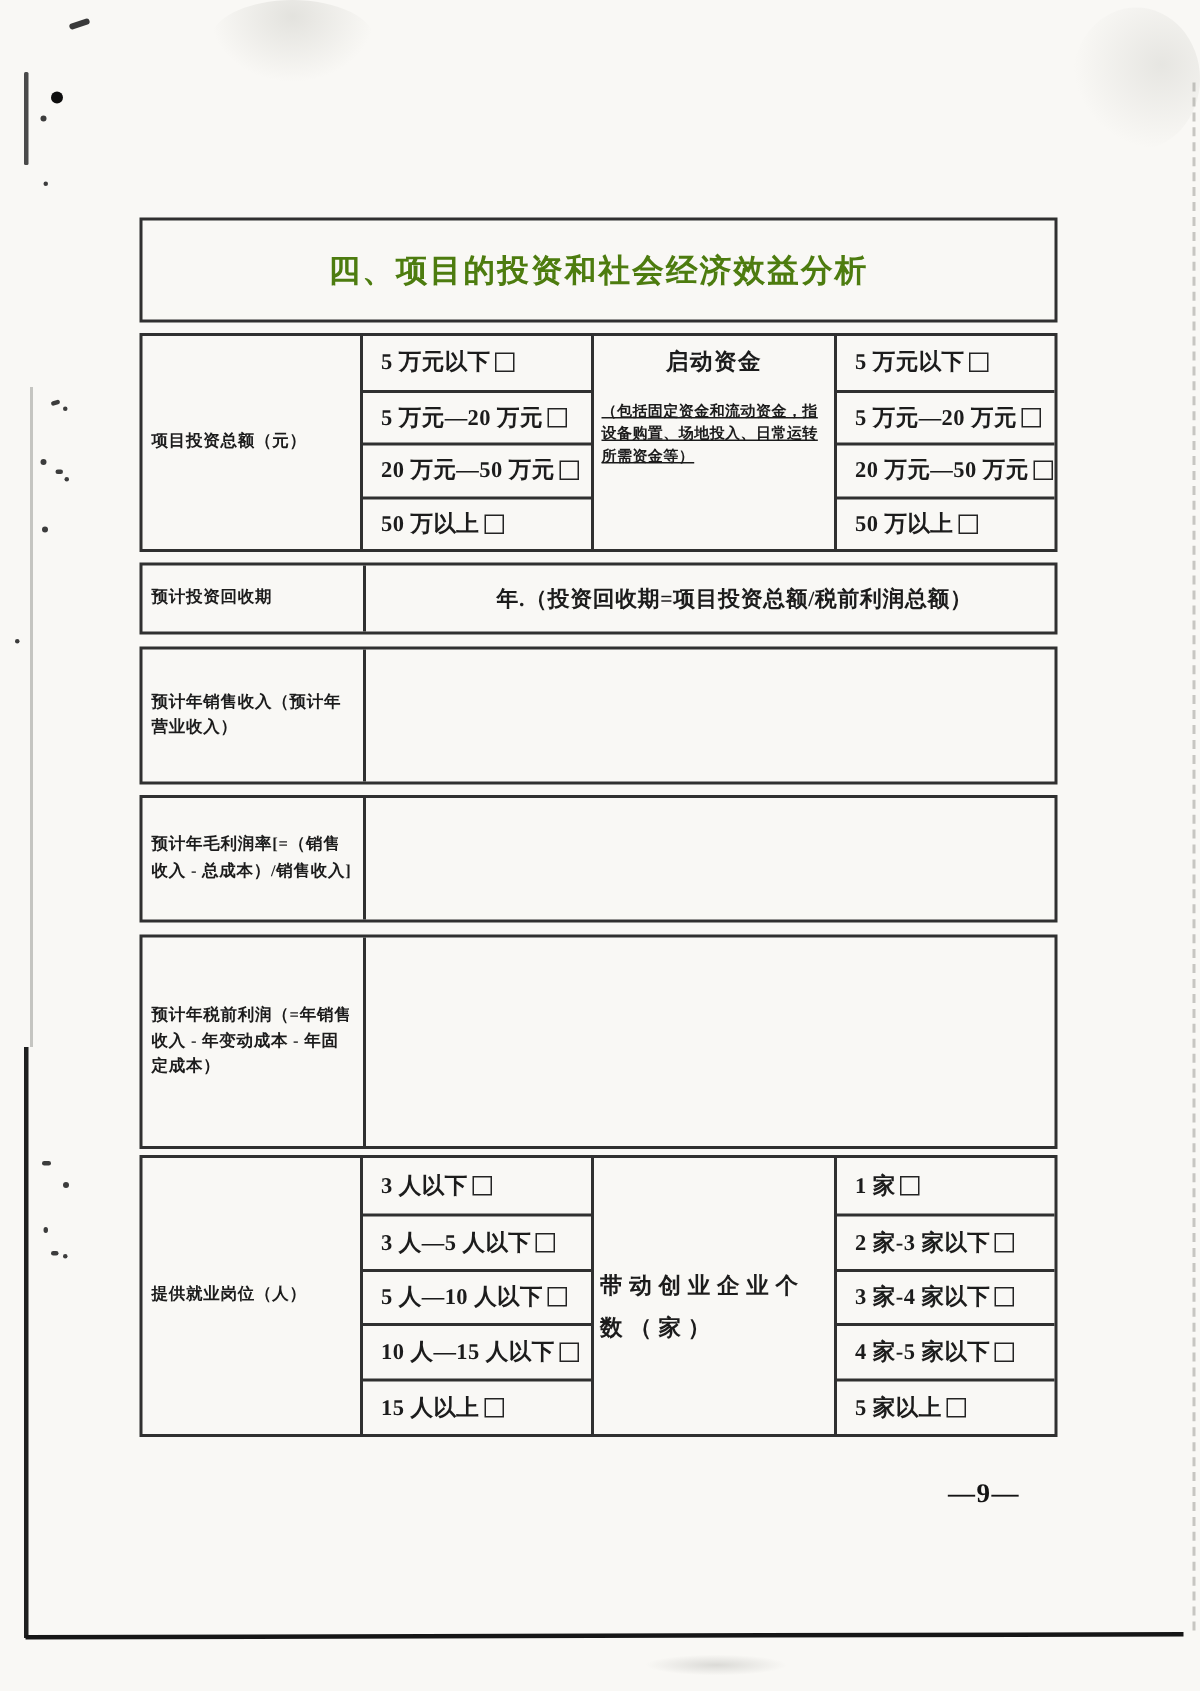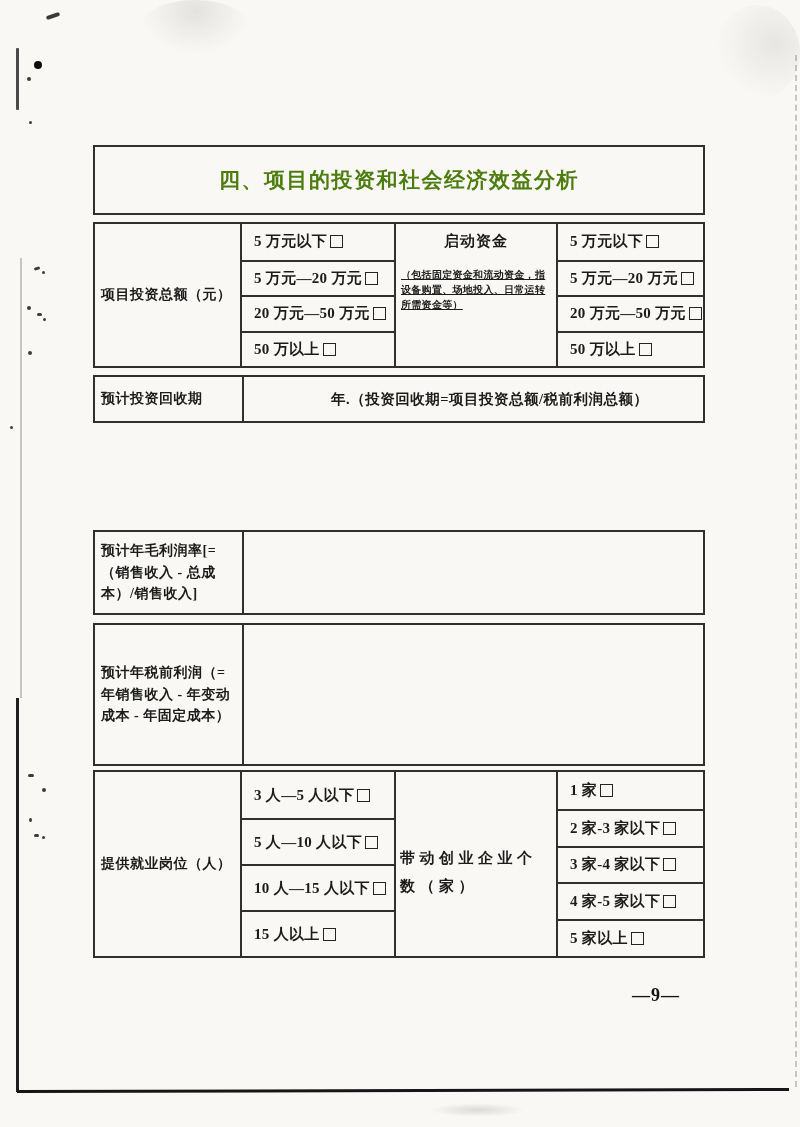--- a/index.html
+++ b/index.html
@@ -48,21 +48,21 @@
   .row2{top:230px;height:48px;}
   .row3{top:286px;height:92px;}
   .row4{top:385px;height:85px;}
   .row5{top:478px;height:143px;}
   .row6{top:625px;height:188px;}
   .grid4{display:grid;grid-template-columns:147px 154px 162px 1fr;height:100%;}
   .grid2{display:grid;grid-template-columns:149px 1fr;height:100%;}
   .cell{border-right:2px solid #303030;box-sizing:border-box;min-width:0;}
   .cell:last-child{border-right:none;}
   .label-cell{display:flex;align-items:center;padding:0 6px;
-    font-size:14px;font-weight:600;letter-spacing:.5px;line-height:1.55;}
+    font-size:11px;font-weight:600;letter-spacing:.5px;line-height:1.55;}
   .value-cell{display:flex;align-items:center;font-size:14.5px;font-weight:600;}
   .payback-value{padding-left:87px;letter-spacing:.5px;}
   .subcol{display:grid;grid-auto-rows:1fr;}
   .subrow{display:flex;align-items:center;padding-left:12px;
     font-size:15px;font-weight:600;letter-spacing:.3px;box-sizing:border-box;}
   .subrow + .subrow{border-top:2px solid #303030;}
   .checkbox{display:inline-block;width:13px;height:13px;border:1.5px solid #242424;
     margin-left:3px;box-sizing:border-box;flex:none;}
   .startup-cell{padding:4px 5px 0 5px;font-weight:600;}
   .startup-title{text-align:center;font-size:15px;margin-top:4px;letter-spacing:1px;}
@@ -159,40 +159,50 @@
     </div>
   </div>
 
   <div class="box row2">
     <div class="grid2">
       <div class="cell label-cell">预计投资回收期</div>
       <div class="cell value-cell payback-value">年.（投资回收期=项目投资总额/税前利润总额）</div>
     </div>
   </div>
 
+  <div class="box row3">
+    <div class="grid2">
+      <div class="cell label-cell">预计年销售收入（预计年营业收入）</div>
+      <div class="cell value-cell"></div>
+    </div>
+  </div>
 
   <div class="box row4">
     <div class="grid2">
       <div class="cell label-cell">预计年毛利润率[=（销售收入 - 总成本）/销售收入]</div>
       <div class="cell value-cell"></div>
     </div>
   </div>
 
   <div class="box row5">
     <div class="grid2">
       <div class="cell label-cell">预计年税前利润（=年销售收入 - 年变动成本 - 年固定成本）</div>
       <div class="cell value-cell"></div>
     </div>
   </div>
 
   <div class="box row6">
     <div class="grid4">
       <div class="cell label-cell">提供就业岗位（人）</div>
       <div class="cell subcol">
 
+          <div class="subrow">
+            <span>3 人以下</span>
+            <span class="checkbox"></span>
+          </div>
 
           <div class="subrow">
             <span>3 人—5 人以下</span>
             <span class="checkbox"></span>
           </div>
 
           <div class="subrow">
             <span>5 人—10 人以下</span>
             <span class="checkbox"></span>
           </div>

